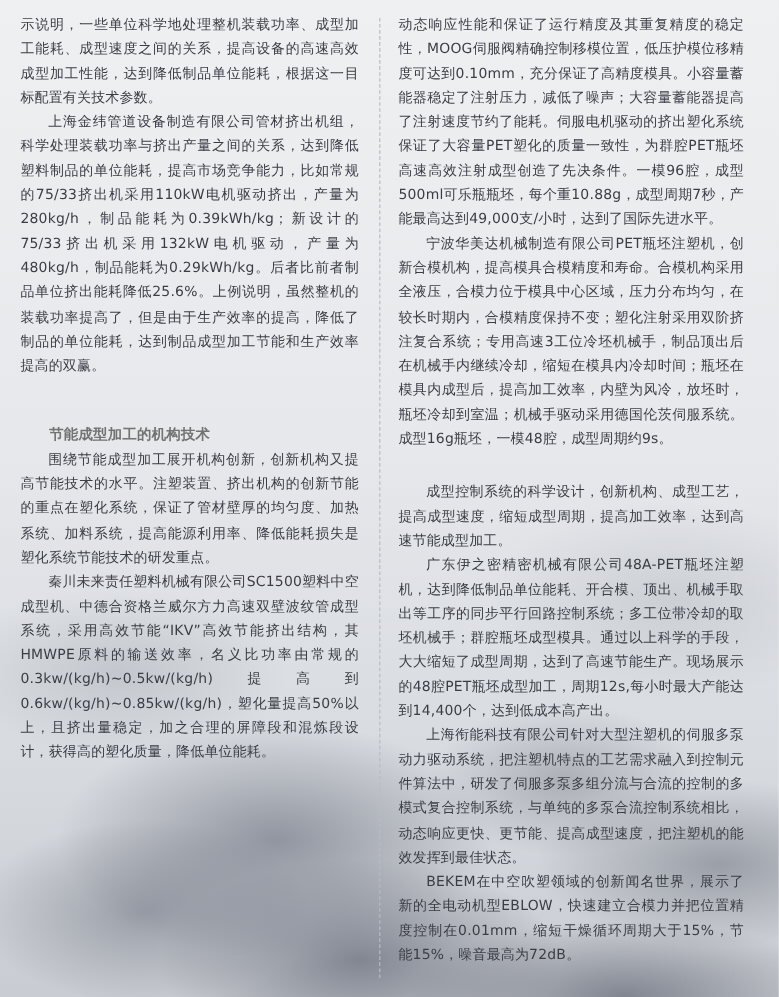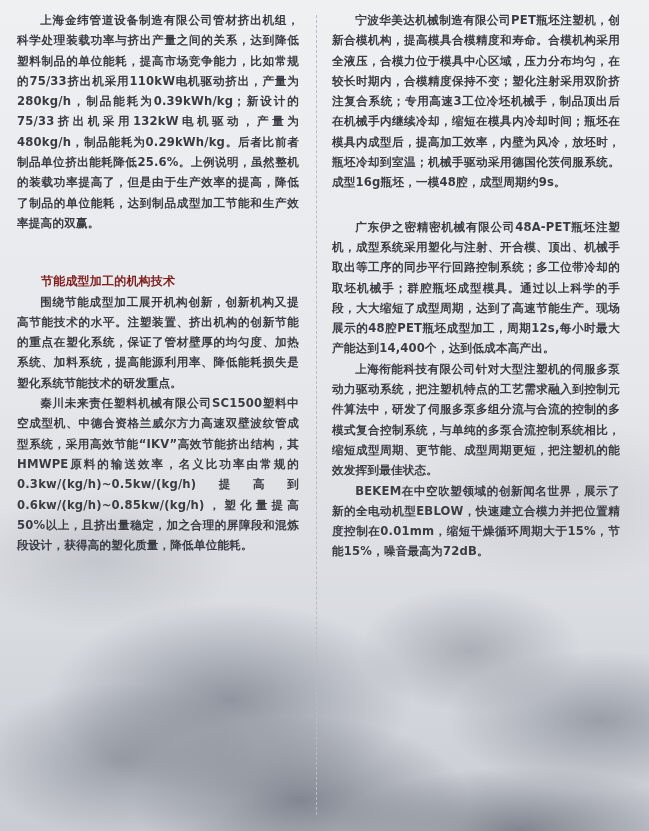--- a/index.html
+++ b/index.html
@@ -27,51 +27,54 @@
       font-size: 11.6px; line-height: 20.3px; letter-spacing: 0.2px;
       text-align: justify;
     }
     .col-left { left: 17px; width: 282px; }
     .col-right { left: 332px; width: 288px; top: 10px; }
     .divider {
       position: absolute; left: 316px; top: 15px; height: 800px; width: 0;
       border-left: 1px dashed #b9bcc2; z-index: 1;
     }
     p { margin: 0; }
-    p.indent { text-indent: 2em; font-weight: bold; }
+    p.indent { text-indent: 2em; }
     h3 {
       margin: 14px 0 0 0; font-size: 12px; font-weight: bold; line-height: 20.3px;
-      text-indent: 2em; color: #7f1d1d;
+      text-indent: 2em; color: #737373;
     }
     .spacer { height: 24px; }
     .watermark {
       position: absolute; left: 432px; top: 856px; z-index: 2;
       font-size: 15px; font-weight: bold; color: #e82a2a; letter-spacing: 0.5px;
       text-shadow: 1px 1px 0 #fff, -1px -1px 0 #fff, 1px -1px 0 #fff, -1px 1px 0 #fff;
       font-family: "DejaVu Sans", sans-serif;
     }
   </style>
 </head>
 <body>
 
 <div class="bg"></div>
 
 <div class="col col-left">
+  <p>示说明，一些单位科学地处理整机装载功率、成型加工能耗、成型速度之间的关系，提高设备的高速高效成型加工性能，达到降低制品单位能耗，根据这一目标配置有关技术参数。</p>
   <p class="indent">上海金纬管道设备制造有限公司管材挤出机组，科学处理装载功率与挤出产量之间的关系，达到降低塑料制品的单位能耗，提高市场竞争能力，比如常规的75/33挤出机采用110kW电机驱动挤出，产量为280kg/h，制品能耗为0.39kWh/kg；新设计的75/33挤出机采用132kW电机驱动，产量为480kg/h，制品能耗为0.29kWh/kg。后者比前者制品单位挤出能耗降低25.6%。上例说明，虽然整机的装载功率提高了，但是由于生产效率的提高，降低了制品的单位能耗，达到制品成型加工节能和生产效率提高的双赢。</p>
   <div class="spacer"></div>
   <h3>节能成型加工的机构技术</h3>
   <p class="indent">围绕节能成型加工展开机构创新，创新机构又提高节能技术的水平。注塑装置、挤出机构的创新节能的重点在塑化系统，保证了管材壁厚的均匀度、加热系统、加料系统，提高能源利用率、降低能耗损失是塑化系统节能技术的研发重点。</p>
   <p class="indent">秦川未来责任塑料机械有限公司SC1500塑料中空成型机、中德合资格兰威尔方力高速双壁波纹管成型系统，采用高效节能“IKV”高效节能挤出结构，其HMWPE原料的输送效率，名义比功率由常规的0.3kw/(kg/h)~0.5kw/(kg/h)提高到0.6kw/(kg/h)~0.85kw/(kg/h)，塑化量提高50%以上，且挤出量稳定，加之合理的屏障段和混炼段设计，获得高的塑化质量，降低单位能耗。</p>
 
 </div>
 
 <div class="divider"></div>
 
 <div class="col col-right">
+  <p>动态响应性能和保证了运行精度及其重复精度的稳定性，MOOG伺服阀精确控制移模位置，低压护模位移精度可达到0.10mm，充分保证了高精度模具。小容量蓄能器稳定了注射压力，减低了噪声；大容量蓄能器提高了注射速度节约了能耗。伺服电机驱动的挤出塑化系统保证了大容量PET塑化的质量一致性，为群腔PET瓶坯高速高效注射成型创造了先决条件。一模96腔，成型500ml可乐瓶瓶坯，每个重10.88g，成型周期7秒，产能最高达到49,000支/小时，达到了国际先进水平。</p>
   <p class="indent">宁波华美达机械制造有限公司PET瓶坯注塑机，创新合模机构，提高模具合模精度和寿命。合模机构采用全液压，合模力位于模具中心区域，压力分布均匀，在较长时期内，合模精度保持不变；塑化注射采用双阶挤注复合系统；专用高速3工位冷坯机械手，制品顶出后在机械手内继续冷却，缩短在模具内冷却时间；瓶坯在模具内成型后，提高加工效率，内壁为风冷，放坯时，瓶坯冷却到室温；机械手驱动采用德国伦茨伺服系统。成型16g瓶坯，一模48腔，成型周期约9s。</p>
   <div class="spacer"></div>
-  <p class="indent">广东伊之密精密机械有限公司48A-PET瓶坯注塑机，成型系统采用塑化与注射、开合模、顶出、机械手取出等工序的同步平行回路控制系统；多工位带冷却的取坯机械手；群腔瓶坯成型模具。通过以上科学的手段，大大缩短了成型周期，达到了高速节能生产。现场展示的48腔PET瓶坯成型加工，周期12s,每小时最大产能达到14,400个，达到低成本高产出。</p>
-  <p class="indent">上海衔能科技有限公司针对大型注塑机的伺服多泵动力驱动系统，把注塑机特点的工艺需求融入到控制元件算法中，研发了伺服多泵多组分流与合流的控制的多模式复合控制系统，与单纯的多泵合流控制系统相比，缩短成型周期、更节能、成型周期更短，把注塑机的能效发挥到最佳状态。</p>
+  <p class="indent">成型控制系统的科学设计，创新机构、成型工艺，提高成型速度，缩短成型周期，提高加工效率，达到高速节能成型加工。</p>
+  <p class="indent">广东伊之密精密机械有限公司48A-PET瓶坯注塑机，达到降低制品单位能耗、开合模、顶出、机械手取出等工序的同步平行回路控制系统；多工位带冷却的取坯机械手；群腔瓶坯成型模具。通过以上科学的手段，大大缩短了成型周期，达到了高速节能生产。现场展示的48腔PET瓶坯成型加工，周期12s,每小时最大产能达到14,400个，达到低成本高产出。</p>
+  <p class="indent">上海衔能科技有限公司针对大型注塑机的伺服多泵动力驱动系统，把注塑机特点的工艺需求融入到控制元件算法中，研发了伺服多泵多组分流与合流的控制的多模式复合控制系统，与单纯的多泵合流控制系统相比，动态响应更快、更节能、提高成型速度，把注塑机的能效发挥到最佳状态。</p>
   <p class="indent">BEKEM在中空吹塑领域的创新闻名世界，展示了新的全电动机型EBLOW，快速建立合模力并把位置精度控制在0.01mm，缩短干燥循环周期大于15%，节能15%，噪音最高为72dB。</p>
 
 </div>
 
 <div class="watermark">三维网www.3dportal.cn</div>
 
 </body></html>

